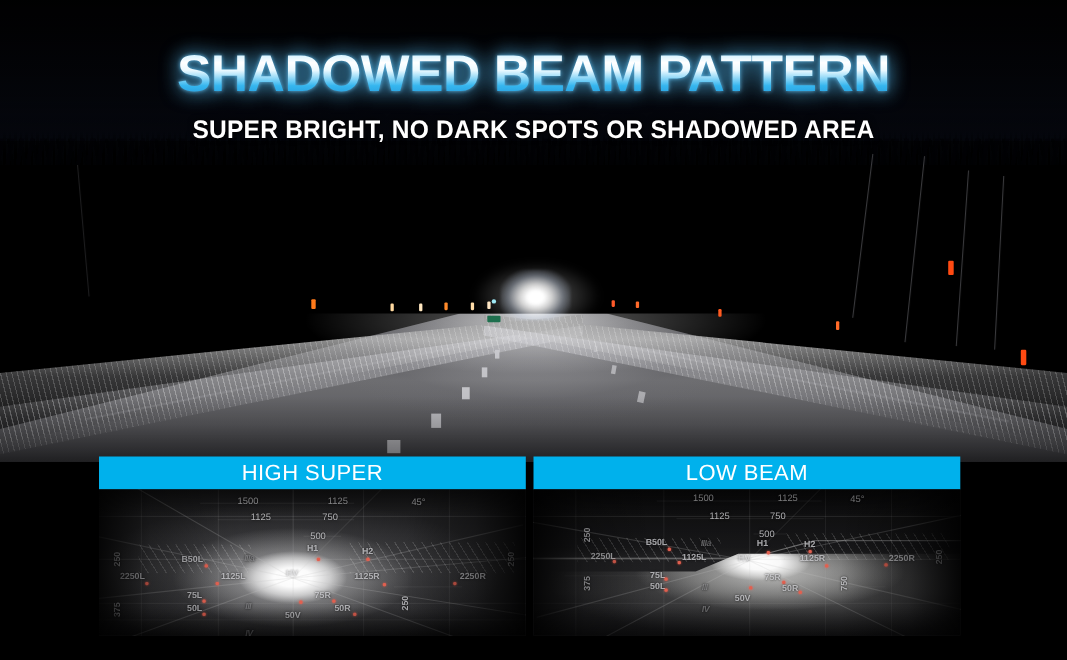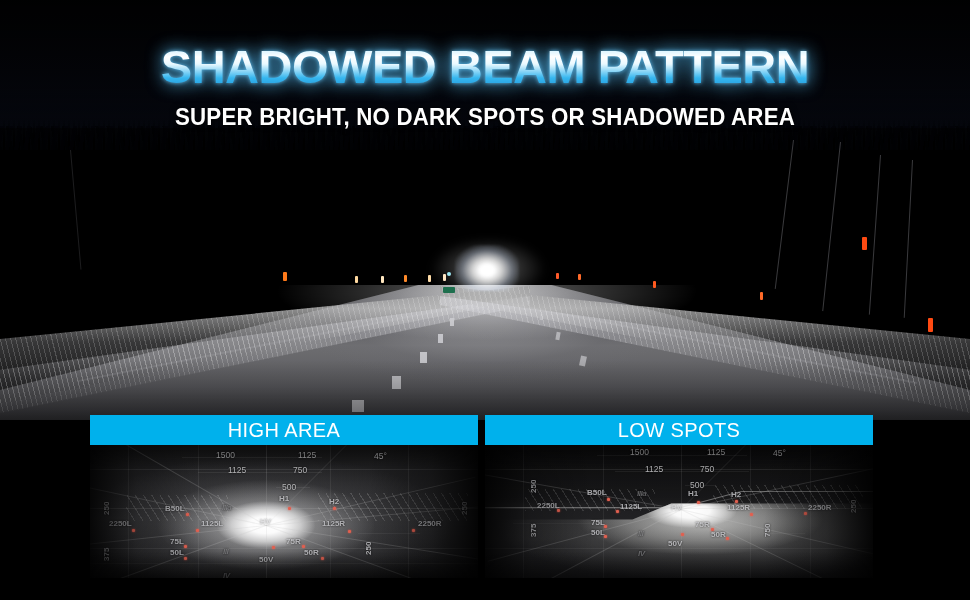--- a/index.html
+++ b/index.html
@@ -213,21 +213,21 @@
     <div class="streak" style="left:70px;top:150px;height:120px;transform:rotate(-5deg);opacity:.5;"></div>
 
     <div class="photofade-top"></div>
     <div class="photofade"></div>
   </div>
 
   <div class="title">SHADOWED BEAM PATTERN</div>
   <div class="subtitle">SUPER BRIGHT, NO DARK SPOTS OR SHADOWED AREA</div>
 
   <div class="panel" id="panel-high">
-    <div class="bar">HIGH AREA</div>
+    <div class="bar">HIGH SUPER</div>
     <div class="diagram">
       <div class="hb-base"></div>
       <div class="hb-glow"></div>
 
       <div class="grid-line" style="left:0;top:63px;width:388px;height:1px;"></div>
       <div class="grid-line" style="left:0;top:24px;width:388px;height:1px;opacity:.7;"></div>
       <div class="grid-line" style="left:0;top:103px;width:388px;height:1px;opacity:.7;"></div>
       <div class="grid-line" style="left:176px;top:0;width:1px;height:133px;"></div>
       <div class="grid-line" style="left:38px;top:0;width:1px;height:133px;opacity:.6;"></div>
       <div class="grid-line" style="left:108px;top:0;width:1px;height:133px;opacity:.6;"></div>
@@ -295,21 +295,21 @@
       <div class="lbl rom" style="left:132px;top:58px;">IIIa</div>
       <div class="lbl rom" style="left:133px;top:102px;">III</div>
       <div class="lbl rom" style="left:133px;top:126px;">IV</div>
 
       <div class="panelfade"></div>
       <div class="panelfade-v"></div>
     </div>
   </div>
 
   <div class="panel" id="panel-low">
-    <div class="bar">LOW SPOTS</div>
+    <div class="bar">LOW BEAM</div>
     <div class="diagram">
       <div class="lb-base"></div>
       <div class="lb-below"></div>
       <div class="lb-cutoff"></div>
 
       <div class="grid-line" style="left:0;top:63px;width:388px;height:1px;"></div>
       <div class="grid-line" style="left:0;top:24px;width:388px;height:1px;opacity:.7;"></div>
       <div class="grid-line" style="left:0;top:103px;width:388px;height:1px;opacity:.5;"></div>
       <div class="grid-line" style="left:196px;top:0;width:1px;height:133px;opacity:.7;"></div>
       <div class="grid-line" style="left:38px;top:0;width:1px;height:133px;opacity:.5;"></div>

